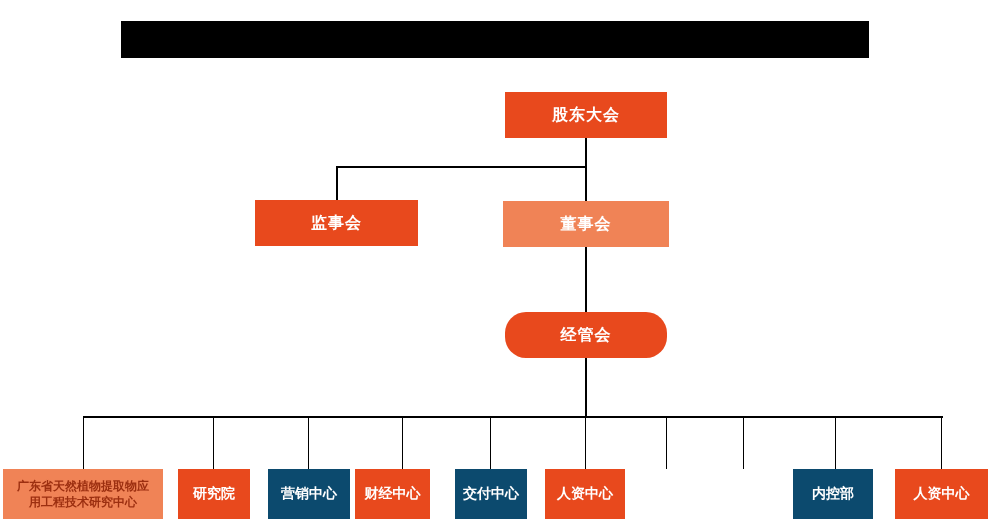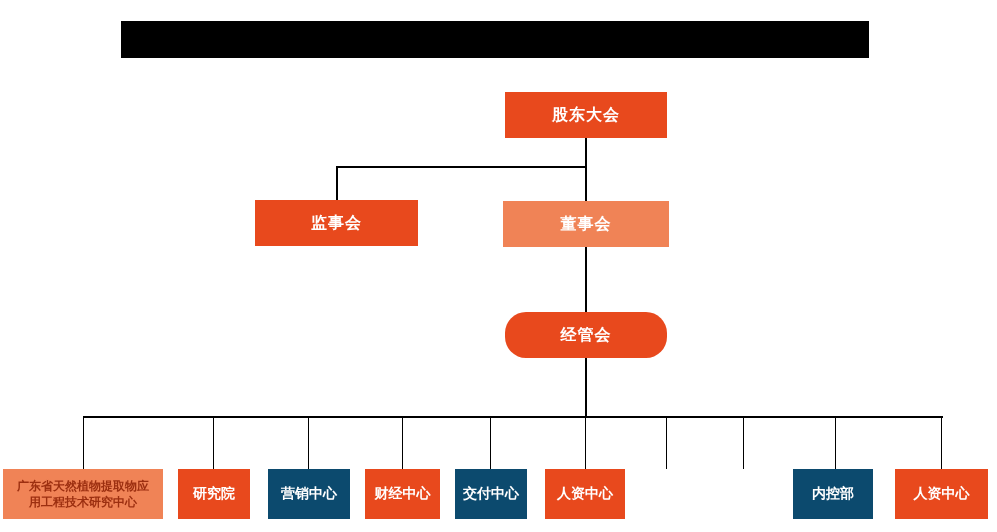--- a/index.html
+++ b/index.html
@@ -40,21 +40,21 @@
   .n-shareholders { left: 505px; top:  92px; width: 162px; height: 46px; }
   .n-supervisory  { left: 255px; top: 200px; width: 163px; height: 46px; }
   .n-board        { left: 503px; top: 201px; width: 166px; height: 46px; }
   .n-management   { left: 505px; top: 312px; width: 162px; height: 46px; border-radius: 21px; }
 
   
   .dept { top: 469px; height: 50px; font-size: 14px; letter-spacing: 0; }
   .d1  { left:   3px; width: 160px; font-size: 12px; color: #9C2F10; line-height: 1.35; white-space: pre-line; }
   .d2  { left: 178px; width:  72px; }
   .d3  { left: 268px; width:  82px; }
-  .d4  { left: 365px; width:  75px; }
+  .d4  { left: 355px; width:  75px; }
   .d5  { left: 455px; width:  72px; }
   .d6  { left: 545px; width:  80px; }
   .d7  { left: 642px; width:  50px; }
   .d8  { left: 712px; width:  63px; }
   .d9  { left: 793px; width:  80px; }
   .d10 { left: 895px; width:  93px; }
 
   
   .line { position: absolute; background: #000000; }
   .l-trunk1      { left: 585px; top: 138px; width: 2px;   height: 63px; }

